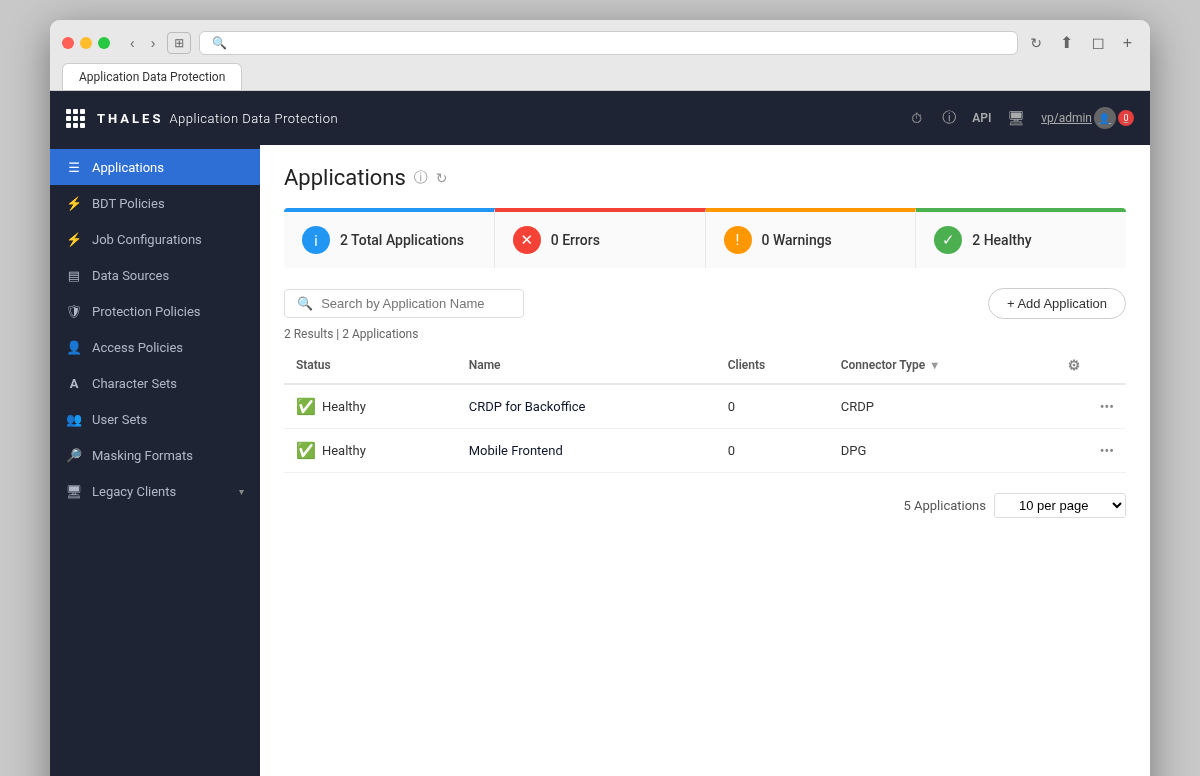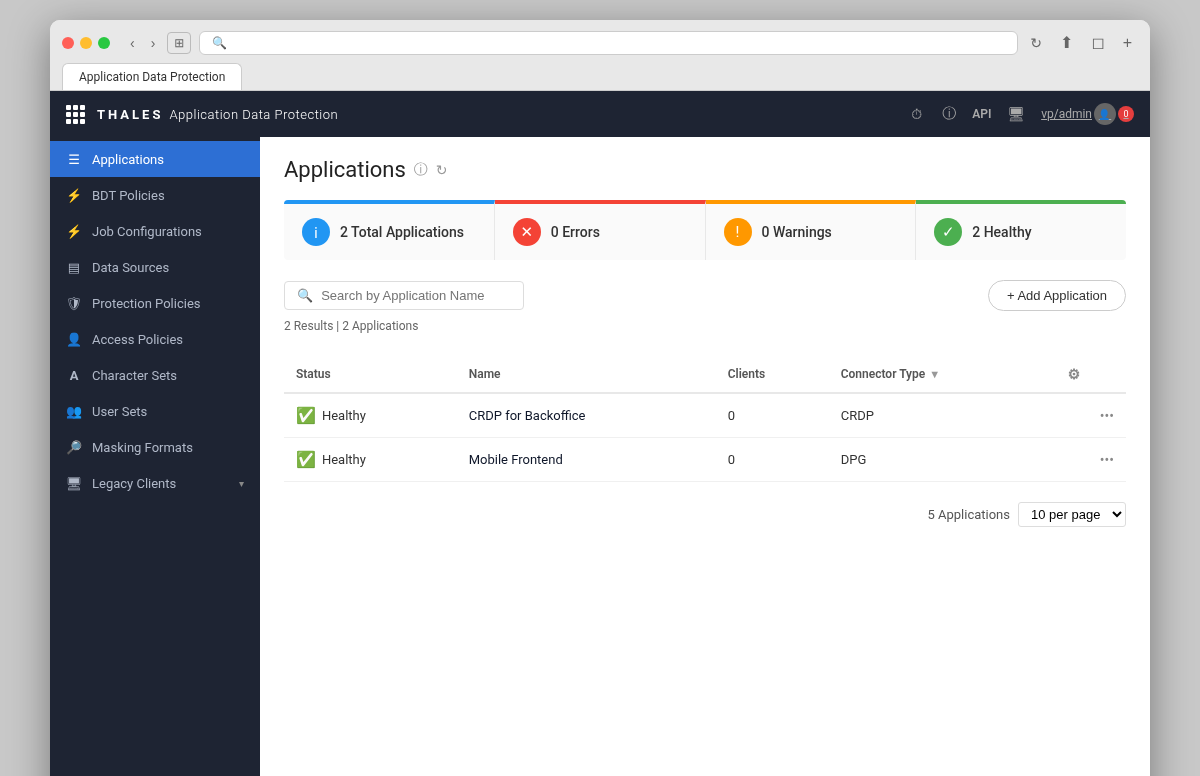--- a/index.html
+++ b/index.html
@@ -128,21 +128,21 @@
       background: white;
     }
 
     
     .top-navbar {
       background: #1e2433;
       color: white;
       display: flex;
       align-items: center;
       padding: 0 16px;
-      height: 46px;
+      height: 54px;
       gap: 12px;
     }
 
     .grid-icon {
       display: grid;
       grid-template-columns: repeat(3, 5px);
       grid-template-rows: repeat(3, 5px);
       gap: 2px;
     }
 
@@ -400,21 +400,21 @@
       color: #333;
       cursor: pointer;
       display: flex;
       align-items: center;
       gap: 6px;
     }
 
     .results-count {
       font-size: 12px;
       color: #666;
-      margin-bottom: 23px;
+      margin-bottom: 6px;
     }
 
     
     .data-table {
       width: 100%;
       border-collapse: collapse;
     }
 
     .data-table thead th {
       text-align: left;
@@ -485,21 +485,21 @@
       align-items: center;
       gap: 8px;
       margin-top: 20px;
       font-size: 13px;
       color: #555;
     }
 
     .per-page-select {
       border: 1px solid #ddd;
       border-radius: 3px;
-      padding: 3px 8px;
+      padding: 3px 20px;
       font-size: 13px;
       cursor: pointer;
       background: white;
     }
 
     .th-connector {
       display: flex;
       align-items: center;
       gap: 4px;
     }

